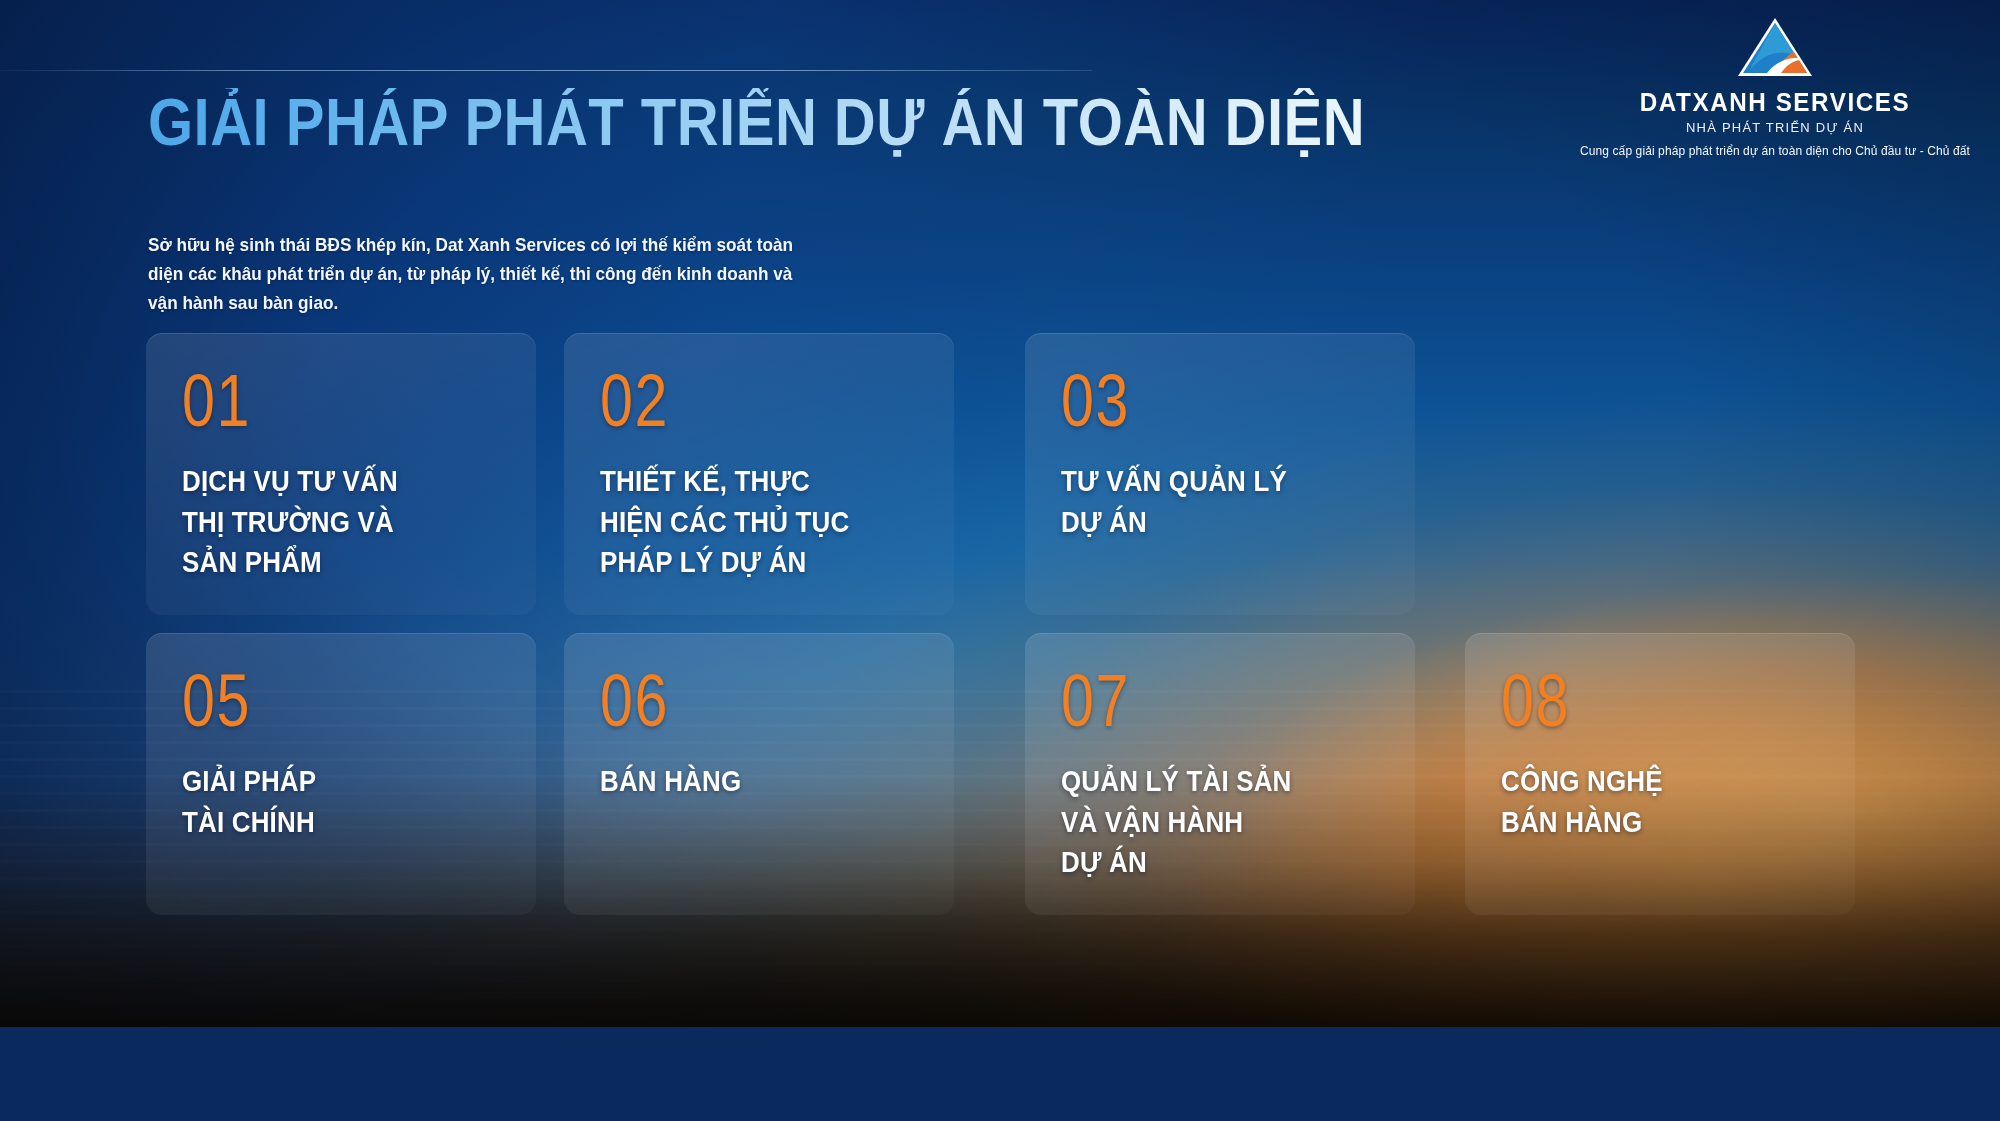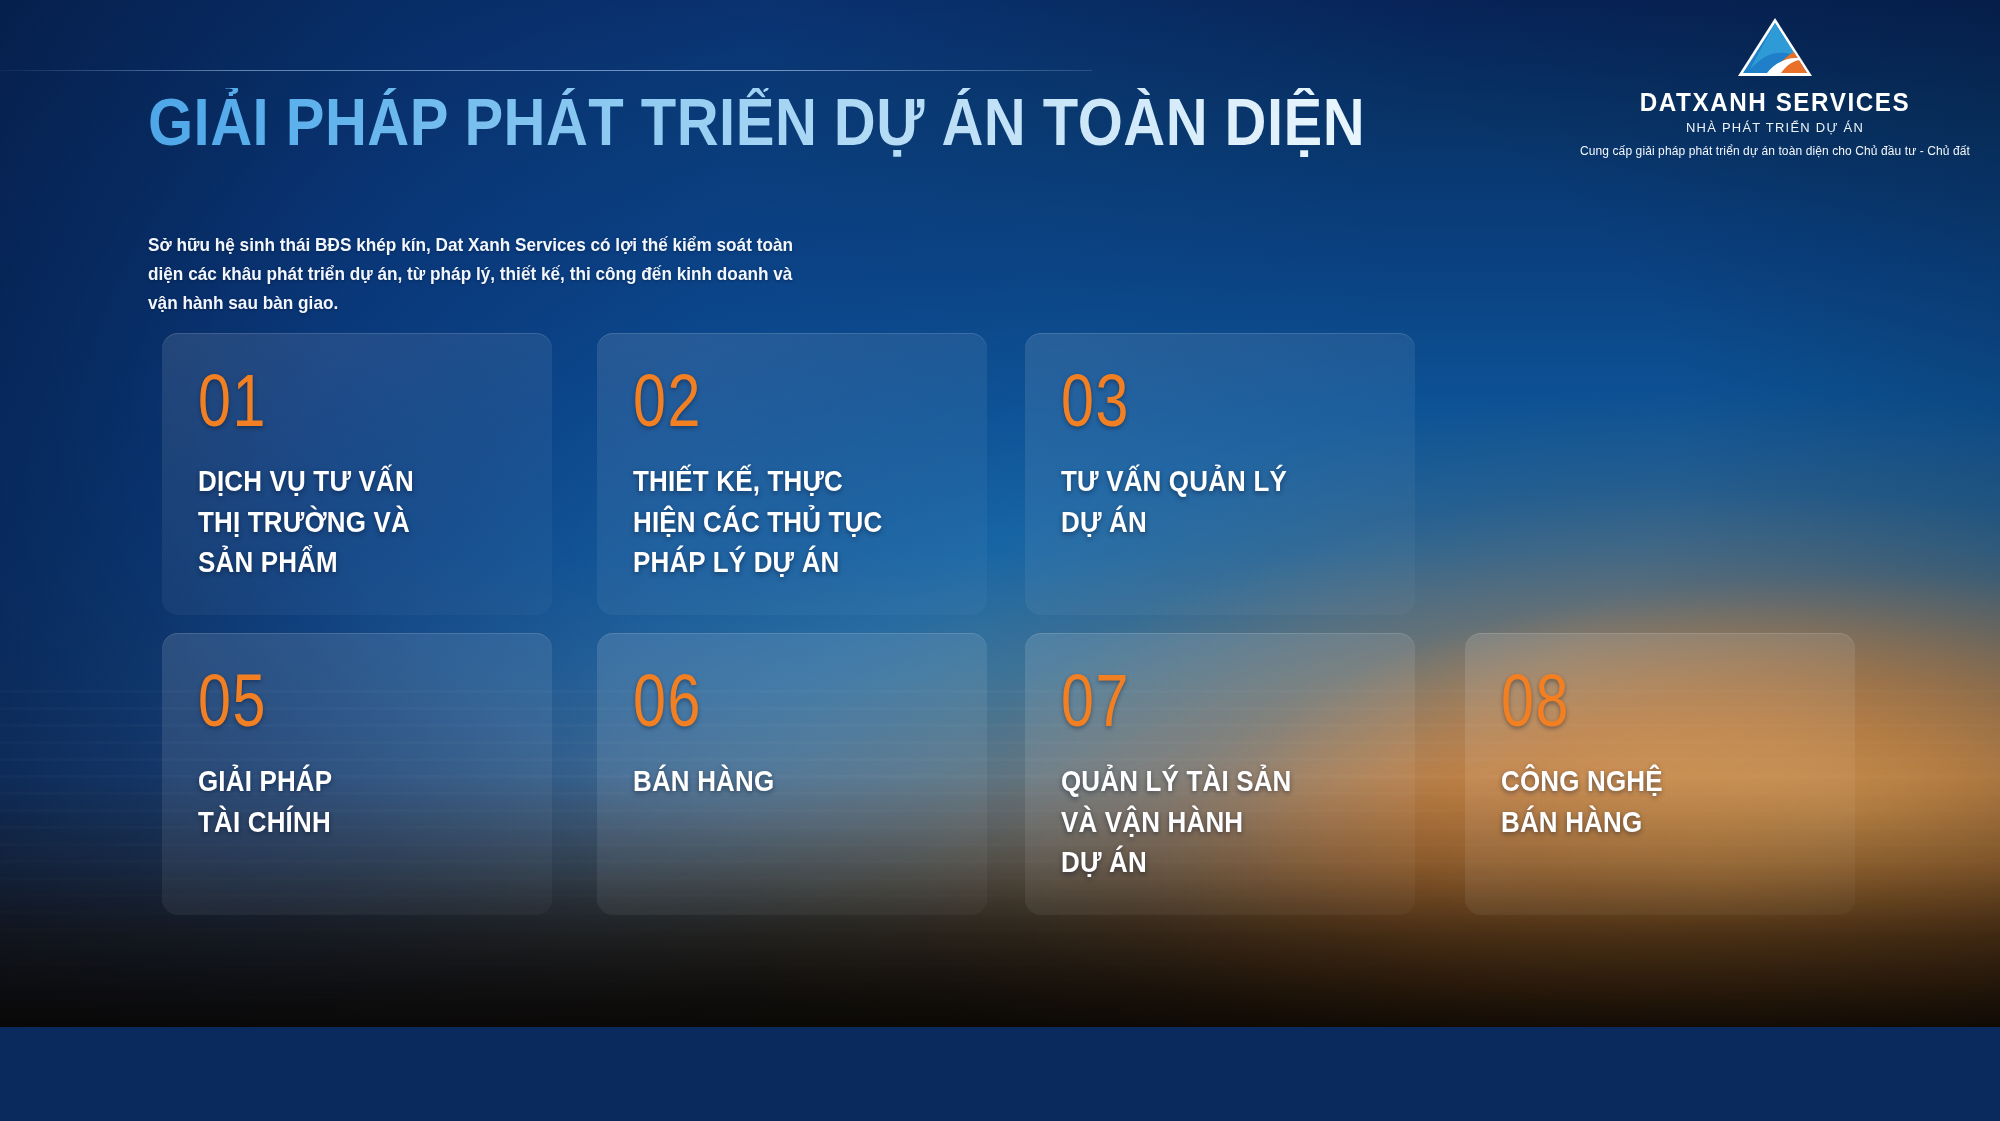--- a/index.html
+++ b/index.html
@@ -175,22 +175,22 @@
     height:282px;
     border-radius:16px;
     background:linear-gradient(160deg,
         rgba(255,255,255,.115) 0%,
         rgba(255,255,255,.075) 38%,
         rgba(255,255,255,.045) 70%,
         rgba(255,255,255,.028) 100%);
     box-shadow:inset 0 1px 0 rgba(255,255,255,.13);
     padding:34px 30px 0 36px;
   }
-  .card.c0 { left:16px; }
-  .card.c1 { left:451px; }
+  .card.c0 { left:0px; }
+  .card.c1 { left:418px; }
   .card.c2 { left:879px; }
   .card.c3 { left:1319px; }
 
   .card-number {
     font-size:74px;
     font-weight:300;
     line-height:.92;
     color:#f28022;
     letter-spacing:2px;
     transform:scaleX(.80);

